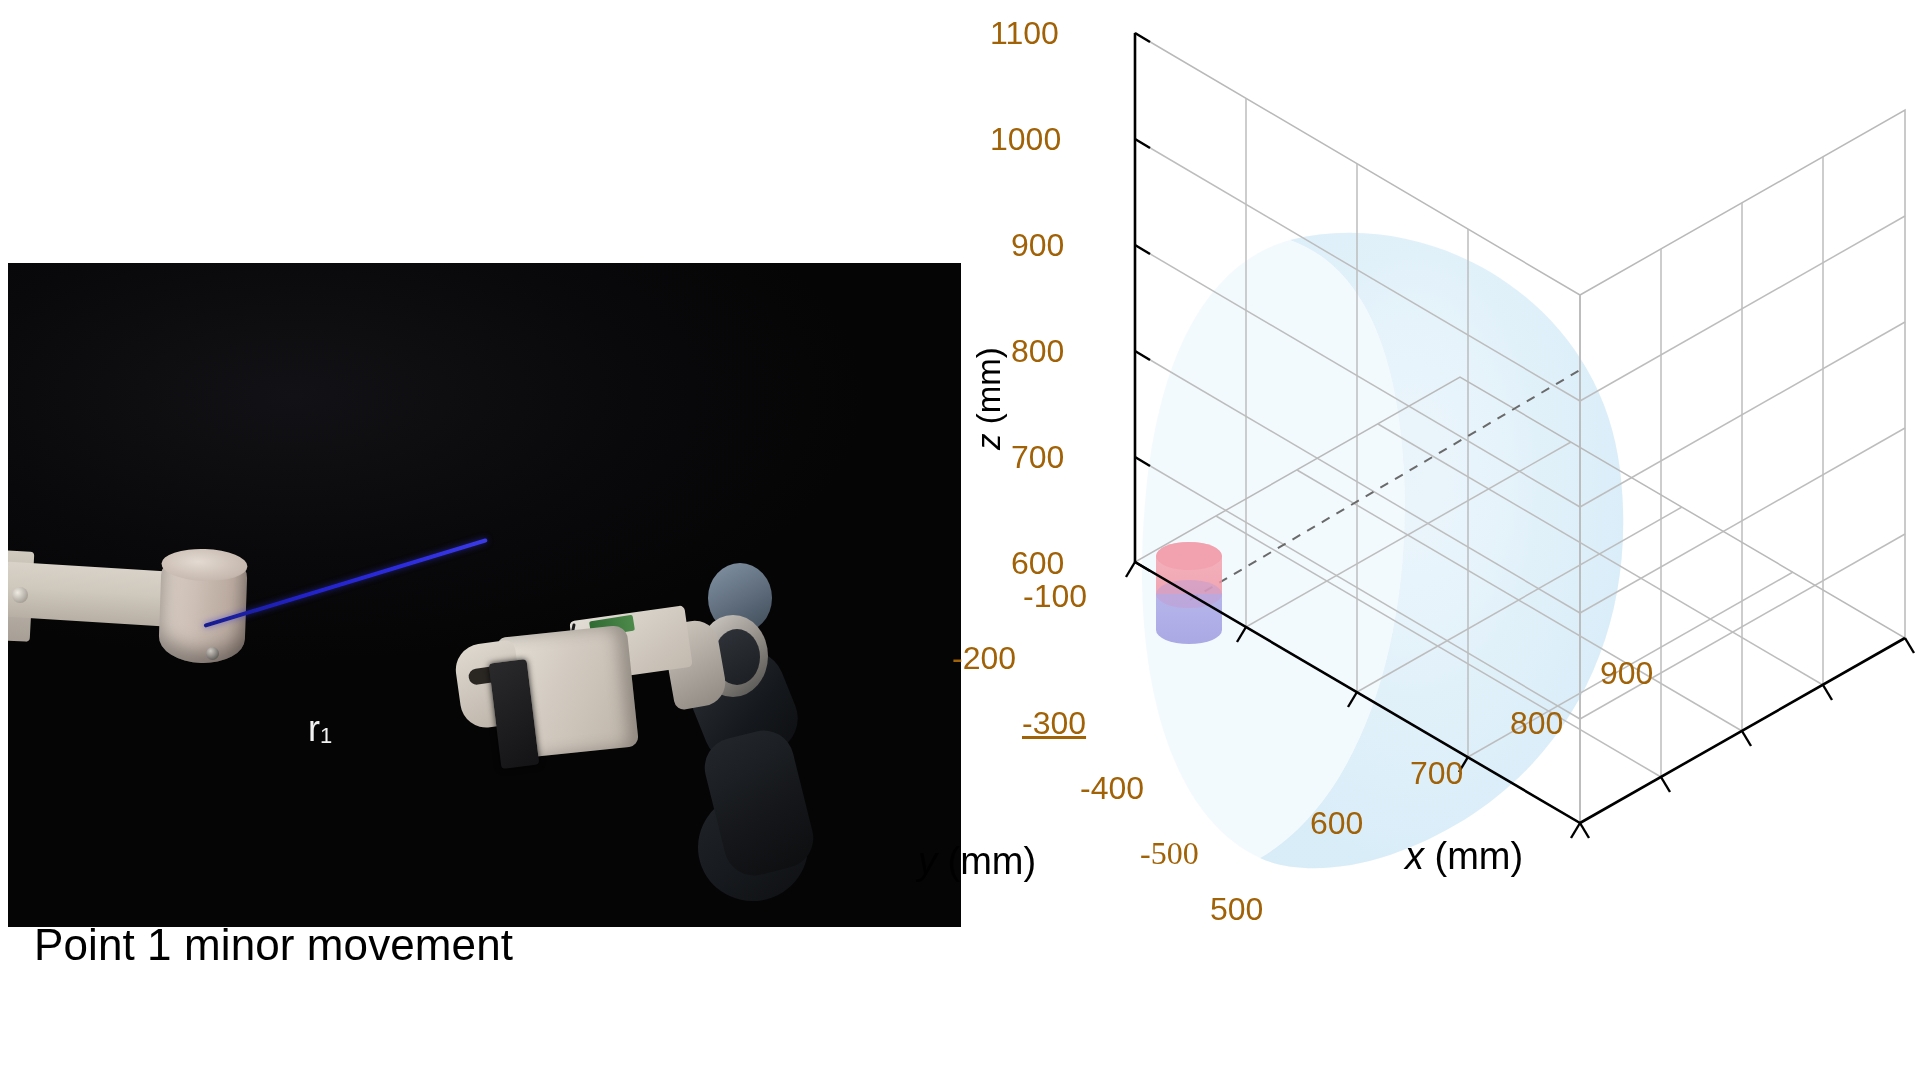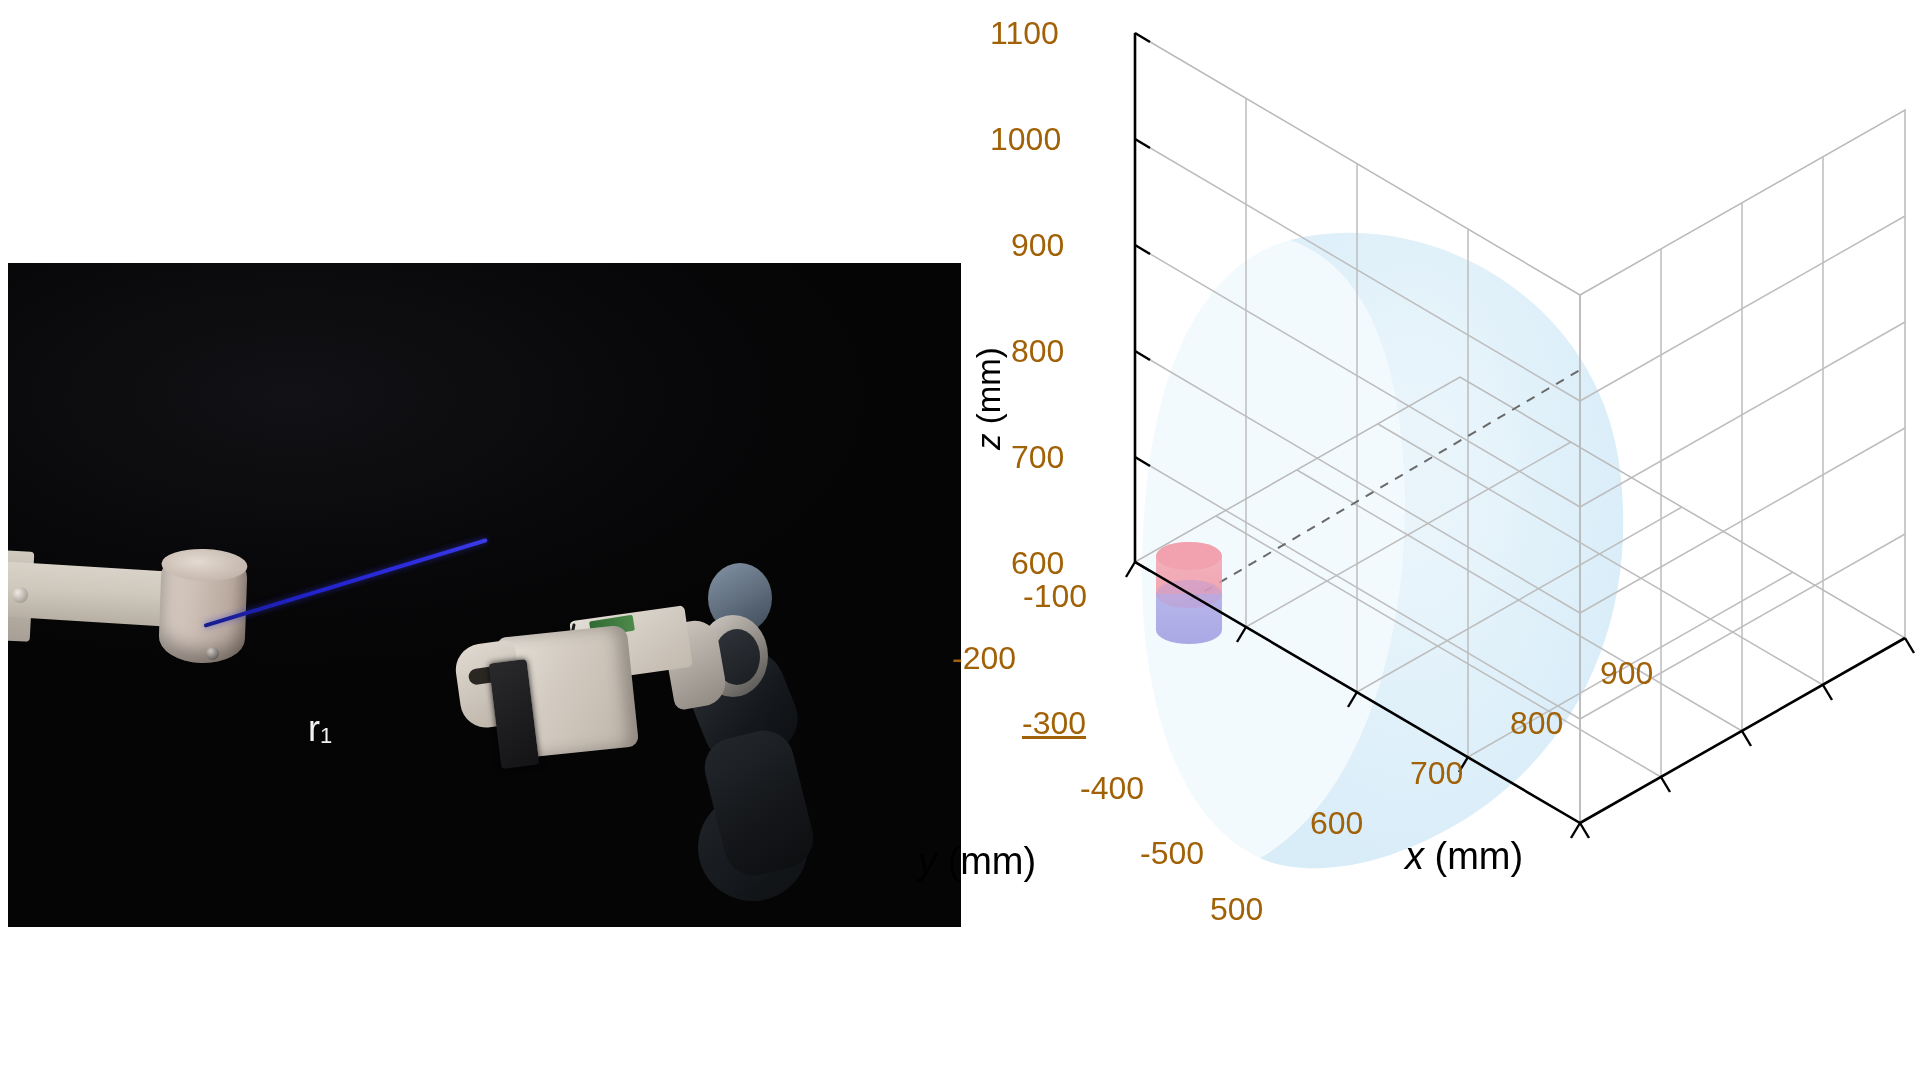--- a/index.html
+++ b/index.html
@@ -197,20 +197,21 @@
     <div class="joint-ring"></div>
     <div class="ee-flange"></div>
     <div class="ee-upper"></div>
     <div class="ee-pcb"></div>
     <div class="ee-antenna"></div>
     <div class="ee-body"></div>
     <div class="ee-fork"></div>
     <div class="ee-plate"></div>
   </div>
 
+  <div class="slide-caption">Point 1 minor movement</div>
 
   <div class="plot">
     <svg width="960" height="1080" viewBox="0 0 960 1080">
       <defs>
         <radialGradient id="sphereGrad" cx="42%" cy="38%" r="62%">
           <stop offset="0%" stop-color="#ffffff" stop-opacity="0.05"></stop>
           <stop offset="55%" stop-color="#cfe9f7" stop-opacity="0.55"></stop>
           <stop offset="100%" stop-color="#bfe1f4" stop-opacity="0.75"></stop>
         </radialGradient>
         <linearGradient id="cylTop" x1="0" y1="0" x2="0" y2="1">
@@ -326,21 +327,21 @@
     <div class="tick-lbl" style="left:51px;top:333px;">800</div>
     <div class="tick-lbl" style="left:51px;top:439px;">700</div>
     <div class="tick-lbl" style="left:51px;top:545px;">600</div>
 
     <div class="zlab" style="left:10px;top:450px;"><i>z</i>&nbsp;(mm)</div>
 
     <div class="tick-lbl" style="left:63px;top:578px;">-100</div>
     <div class="tick-lbl" style="left:-8px;top:640px;">-200</div>
     <div class="tick-lbl" style="left:62px;top:705px;text-decoration:underline;">-300</div>
     <div class="tick-lbl" style="left:120px;top:770px;">-400</div>
-    <div class="tick-lbl" style="left:180px;top:835px;">-500</div>
+    <div class="tick-lbl" style="left:180px;top:835px;font-family:Liberation Serif, serif;">-500</div>
 
     <div class="ax-lbl" style="left:-42px;top:840px;"><i>y</i>&nbsp;(mm)</div>
 
     <div class="tick-lbl" style="left:250px;top:891px;">500</div>
     <div class="tick-lbl" style="left:350px;top:805px;">600</div>
     <div class="tick-lbl" style="left:450px;top:755px;">700</div>
     <div class="tick-lbl" style="left:550px;top:705px;">800</div>
     <div class="tick-lbl" style="left:640px;top:655px;">900</div>
 
     <div class="ax-lbl" style="left:445px;top:835px;"><i>x</i>&nbsp;(mm)</div>

